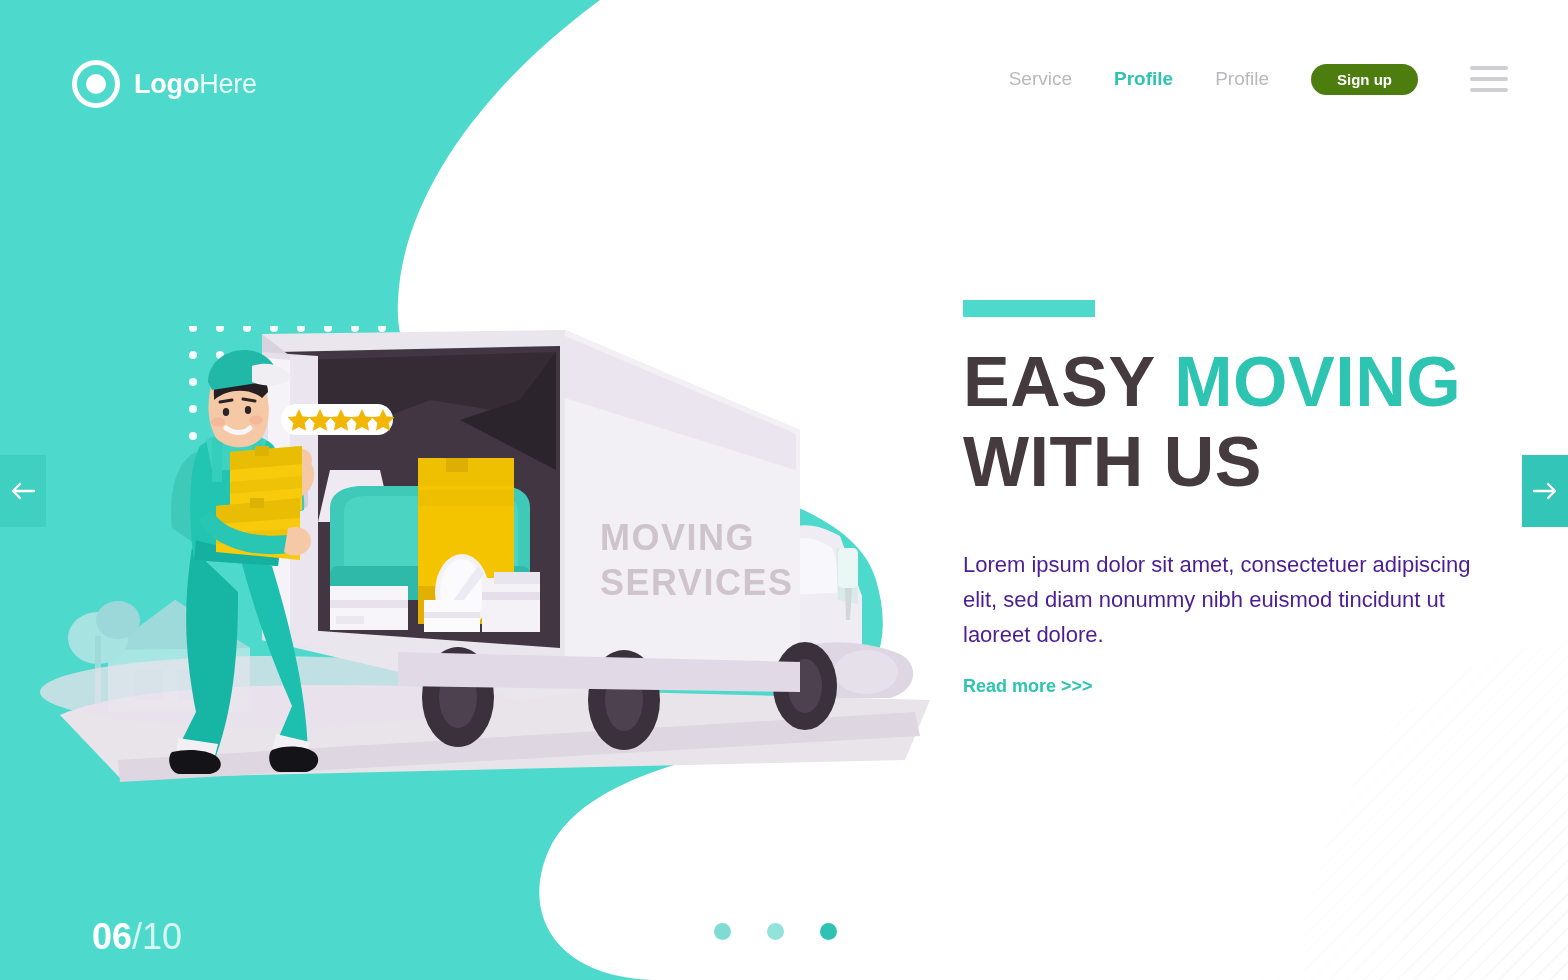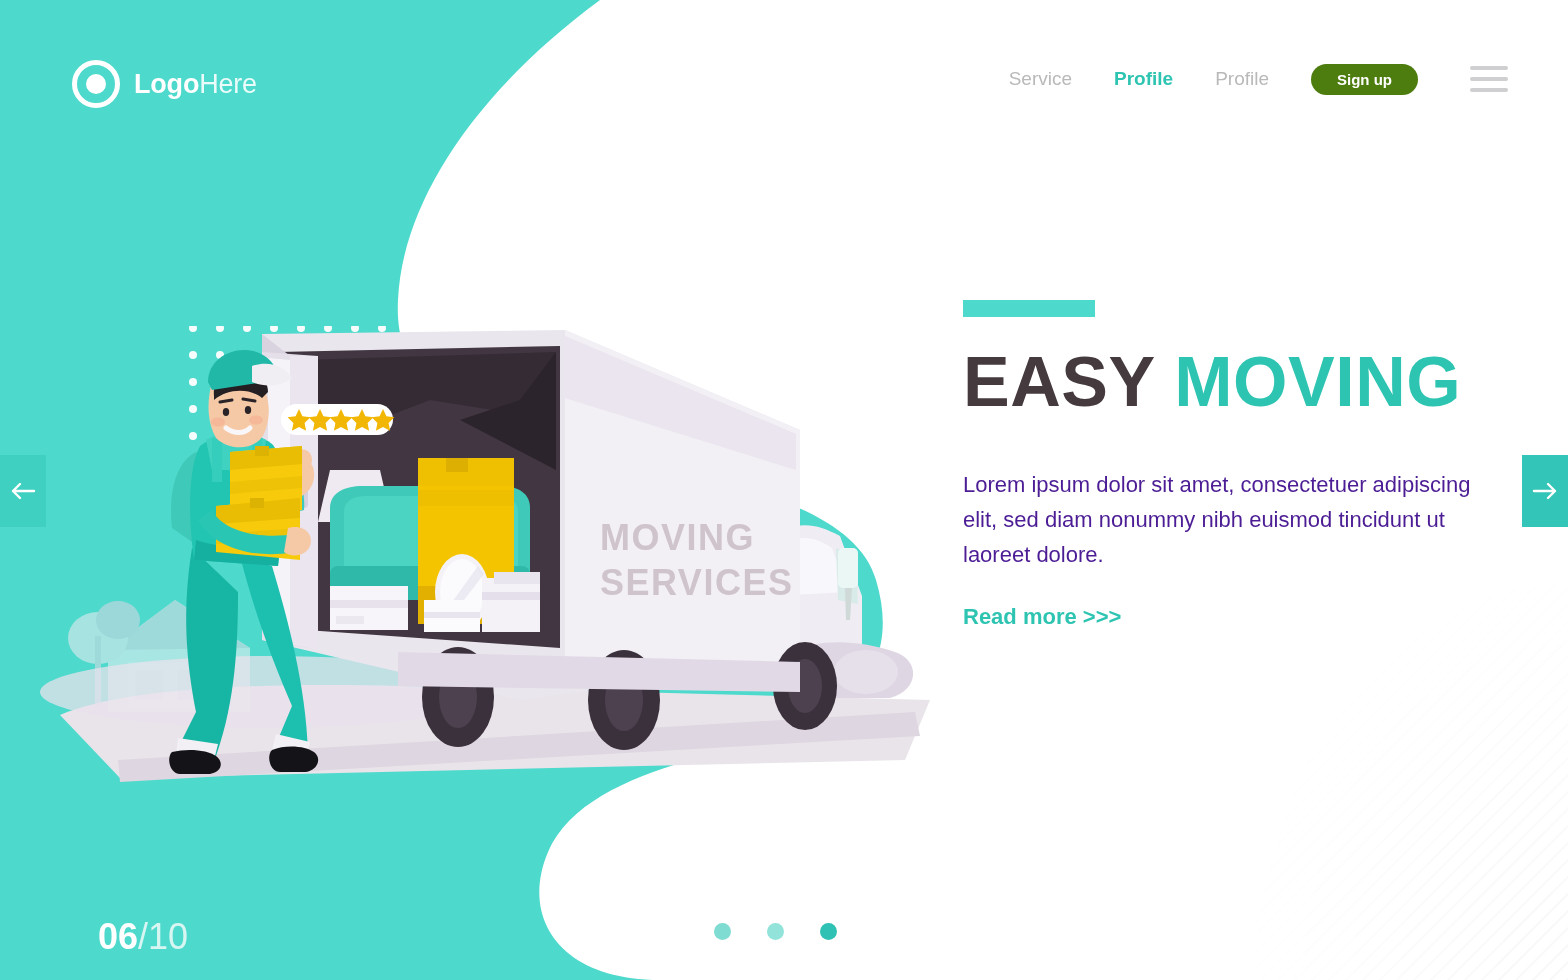--- a/index.html
+++ b/index.html
@@ -95,37 +95,37 @@
     margin-top: 26px;
     font-size: 70px; line-height: 1.14; font-weight: 700;
     letter-spacing: 0.5px; color: #453a3d;
   }
   .headline .hl { color: #2ec4b2; }
   .body-text {
     margin-top: 44px;
     font-size: 22px; line-height: 1.6; color: #4c1d95; font-weight: 400;
   }
   .readmore {
-    display: inline-block; margin-top: 32px;
-    font-size: 22px; font-weight: 700; color: #2ec4b2;
+    display: inline-block; margin-top: 24px;
+    font-size: 18px; font-weight: 700; color: #2ec4b2;
     text-decoration: none; cursor: pointer; white-space: nowrap;
   }
 
   
   .arrow {
     position: absolute; top: 455px; width: 46px; height: 72px;
     display: flex; align-items: center; justify-content: center;
     cursor: pointer; z-index: 45; border: none; font-family: inherit;
   }
   .arrow-prev { left: 0; background: #3fd0c2; }
   .arrow-next { right: 0; background: #33c5b7; }
   .arrow svg { display: block; }
 
   .counter {
-    position: absolute; left: 98px; bottom: 22px;
+    position: absolute; left: 92px; bottom: 22px;
     font-size: 36px; color: #ffffff; z-index: 45; white-space: nowrap;
   }
   .counter .cur { font-weight: 700; }
   .counter .tot { font-weight: 400; color: #d7f6f2; }
 
   .dots {
     position: absolute; left: 714px; bottom: 40px;
     display: flex; gap: 36px; align-items: center; z-index: 45;
   }
   .dots i { display: block; width: 17px; height: 17px; border-radius: 50%; cursor: pointer; }
@@ -344,20 +344,21 @@
         <span></span>
         <span></span>
       </div>
     </nav>
   </div>
 
   <div class="copy">
     <div class="accent-bar"></div>
     <h1 class="headline">
       <span>EASY </span><span class="hl">MOVING</span><br>
+      <span>WITH US</span>
     </h1>
     <p class="body-text">Lorem ipsum dolor sit amet, consectetuer adipiscing elit, sed diam nonummy nibh euismod tincidunt ut laoreet dolore.</p>
     <a class="readmore" href="#">Read more &gt;&gt;&gt;</a>
   </div>
 
   <button class="arrow arrow-prev">
     <svg width="26" height="18" viewBox="0 0 26 18">
       <path d="M10 2 L3 9 L10 16 M3 9 L24 9" stroke="#ffffff" stroke-width="2.4" fill="none" stroke-linecap="round" stroke-linejoin="round"></path>
     </svg>
   </button>

